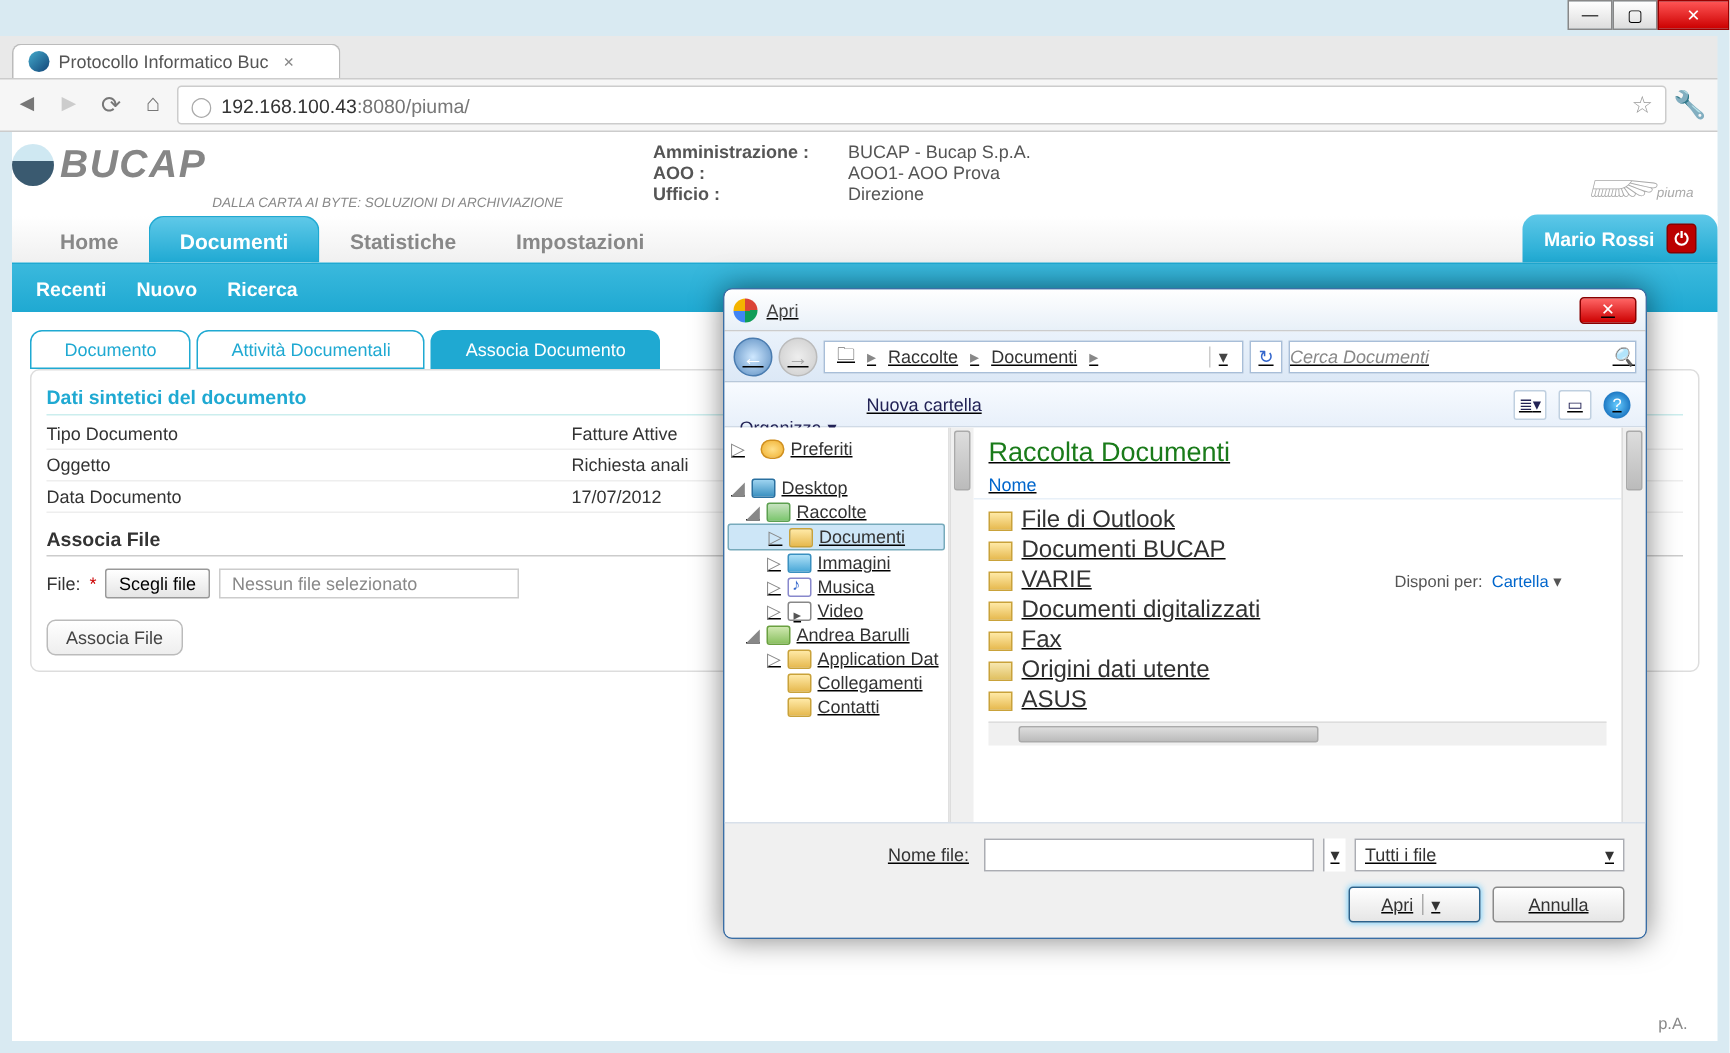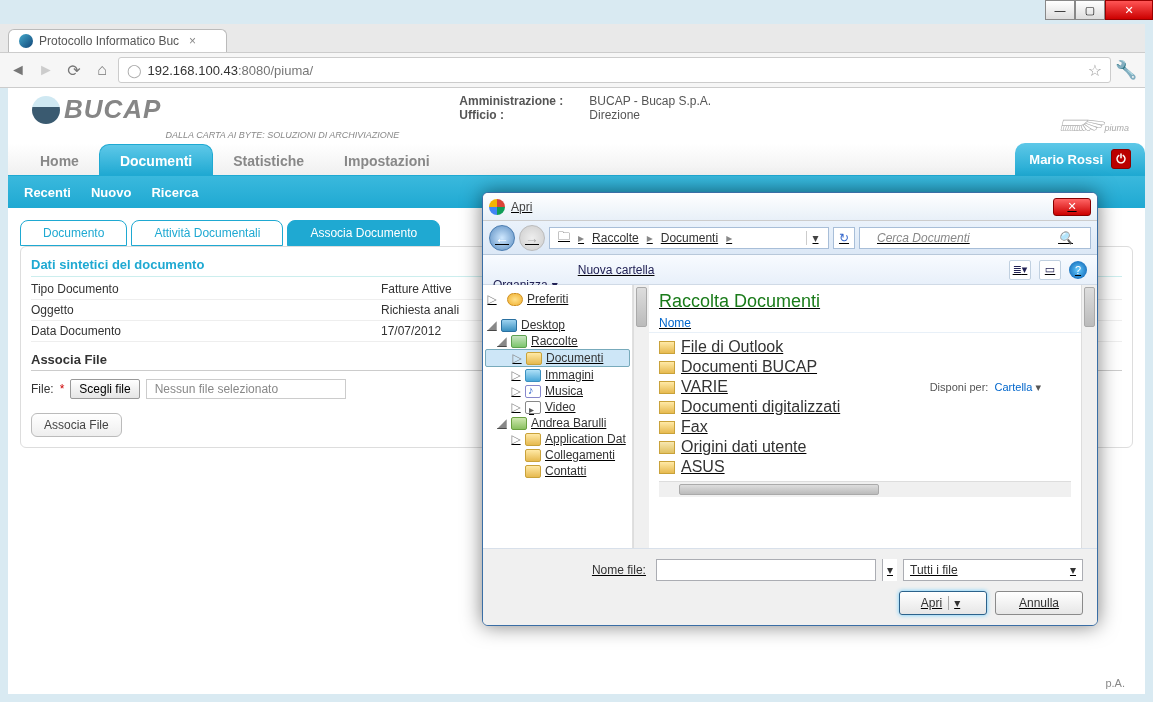--- a/index.html
+++ b/index.html
@@ -22,21 +22,21 @@
 .url-input { flex:1; height:26px; border:1px solid #ccc; border-radius:3px; background:#fff; padding:0 8px; font-size:13px; color:#555; display:flex; align-items:center;}
 .url-host{color:#333;}
 .url-port{color:#737373;}
 .url-path{color:#777;}
 .star{color:#999; font-size:16px; margin-left:6px;}
 .wrench{color:#777; font-size:18px;}
 
 
 .page { position:absolute; top:88px; left:8px; right:8px; bottom:8px; background:#fff; }
 
-.header-row { display:flex; align-items:flex-start; padding:6px 16px 0 24px; height:56px; }
+.header-row { display:flex; align-items:flex-start; padding:6px 16px 0 0; height:56px; }
 .logo { display:flex; align-items:center; }
 .logo .mark { width:28px; height:28px; border-radius:14px; background:linear-gradient(#cfe8f2 40%,#3a5a70 40%); margin-right:4px;}
 .logo .word { font-size:26px; font-weight:bold; font-style:italic; color:#868686; letter-spacing:1px;}
 .tagline { font-size:9px; color:#888; font-style:italic; margin-left:4px; align-self:flex-end; padding-bottom:4px;}
 .admin-block { margin-left:60px; font-size:12px; color:#555; }
 .admin-block .row { display:flex; }
 .admin-block .lbl { font-weight:bold; width:130px; }
 .feather { margin-left:auto; font-size:28px; color:#aaa; font-style:italic;}
 
 
@@ -74,21 +74,21 @@
 .fd-title .g{ width:16px; height:16px; border-radius:8px; background:conic-gradient(#db4437 0 90deg,#0f9d58 90deg 180deg,#4285f4 180deg 270deg,#f4b400 270deg 360deg); margin-right:6px;}
 .fd-title .t{ font-size:12px; color:#444;}
 .fd-title .close{ margin-left:auto; width:38px; height:18px; background:linear-gradient(#f66,#c00); border:1px solid #800; border-radius:3px; color:#fff; display:flex; align-items:center; justify-content:center; font-size:11px;}
 .fd-nav { height:34px; background:linear-gradient(#eaf2fb,#dce8f6); display:flex; align-items:center; padding:0 6px; gap:4px; border-bottom:1px solid #b8c8da;}
 .circle-btn{width:26px;height:26px;border-radius:13px;background:radial-gradient(#cfe8ff,#5a8cc0);display:flex;align-items:center;justify-content:center;color:#fff;font-size:14px;border:1px solid #4a7cb0;}
 .circle-btn.disabled{background:radial-gradient(#eee,#ccc);color:#aaa;border-color:#bbb;}
 .crumbs{display:flex;align-items:center;gap:0;border:1px solid #a8bed8;background:#fff;height:22px;padding:0 4px;flex:0 0 280px;font-size:12px;color:#333;}
 .crumbs span{padding:0 4px;}
 .crumbs .sep{color:#888;}
 .crumb-drop{width:18px;text-align:center;color:#444;border-left:1px solid #ccc;}
-.fd-search{flex:1;border:1px solid #a8bed8;height:22px;background:#fff;display:flex;align-items:center;padding:0 17px;font-size:12px;color:#888;font-style:italic;justify-content:space-between;}
+.fd-search{flex:1;border:1px solid #a8bed8;height:22px;background:#fff;display:flex;align-items:center;padding:0 0;font-size:12px;color:#888;font-style:italic;justify-content:space-between;}
 .refresh{width:22px;height:22px;border:1px solid #a8bed8;background:#fff;display:flex;align-items:center;justify-content:center;font-size:12px;color:#36c;}
 .fd-toolbar{height:30px;background:linear-gradient(#f8fbff,#e8f0fa);border-bottom:1px solid #d0dae6;display:flex;align-items:center;padding:0 10px;font-size:12px;color:#225;gap:20px;}
 .fd-toolbar .drop{display:flex;align-items:center;gap:4px;margin-top:30px;}
 .fd-toolbar .right{margin-left:auto;display:flex;gap:8px;align-items:center;}
 .tool-ico{width:22px;height:20px;border:1px solid #c0d0e0;background:#fff;display:flex;align-items:center;justify-content:center;font-size:11px;border-radius:2px;}
 .help-ico{width:18px;height:18px;border-radius:9px;background:radial-gradient(#6cf,#05a);color:#fff;display:flex;align-items:center;justify-content:center;font-size:11px;}
 .fd-body{flex:1;display:flex;background:#fff;overflow:hidden;}
 .fd-tree{width:150px;border-right:1px solid #e0e0e0;font-size:12px;color:#333;padding:6px 2px;overflow:hidden;}
 .tnode{display:flex;align-items:center;gap:4px;padding:1px 2px;white-space:nowrap;}
 .tnode .tw{color:#888;width:10px;display:inline-block;text-align:center;}
@@ -169,20 +169,24 @@
       <div class="mark"></div>
       <div class="word">BUCAP</div>
     </div>
     <div class="tagline">DALLA CARTA AI BYTE: SOLUZIONI DI ARCHIVIAZIONE</div>
     <div class="admin-block">
       <div class="row">
           <div class="lbl">Amministrazione :</div>
           <div>BUCAP - Bucap S.p.A.</div>
         </div>
       <div class="row">
+          <div class="lbl">AOO :</div>
+          <div>AOO1- AOO Prova</div>
+        </div>
+      <div class="row">
           <div class="lbl">Ufficio :</div>
           <div>Direzione</div>
         </div>
     </div>
     <div class="feather">𓆃<span style="font-size:9px">piuma</span></div>
   </div>
 
   <div class="main-tabs">
     <div class="mtab">Home</div>
     <div class="mtab active">Documenti</div>

